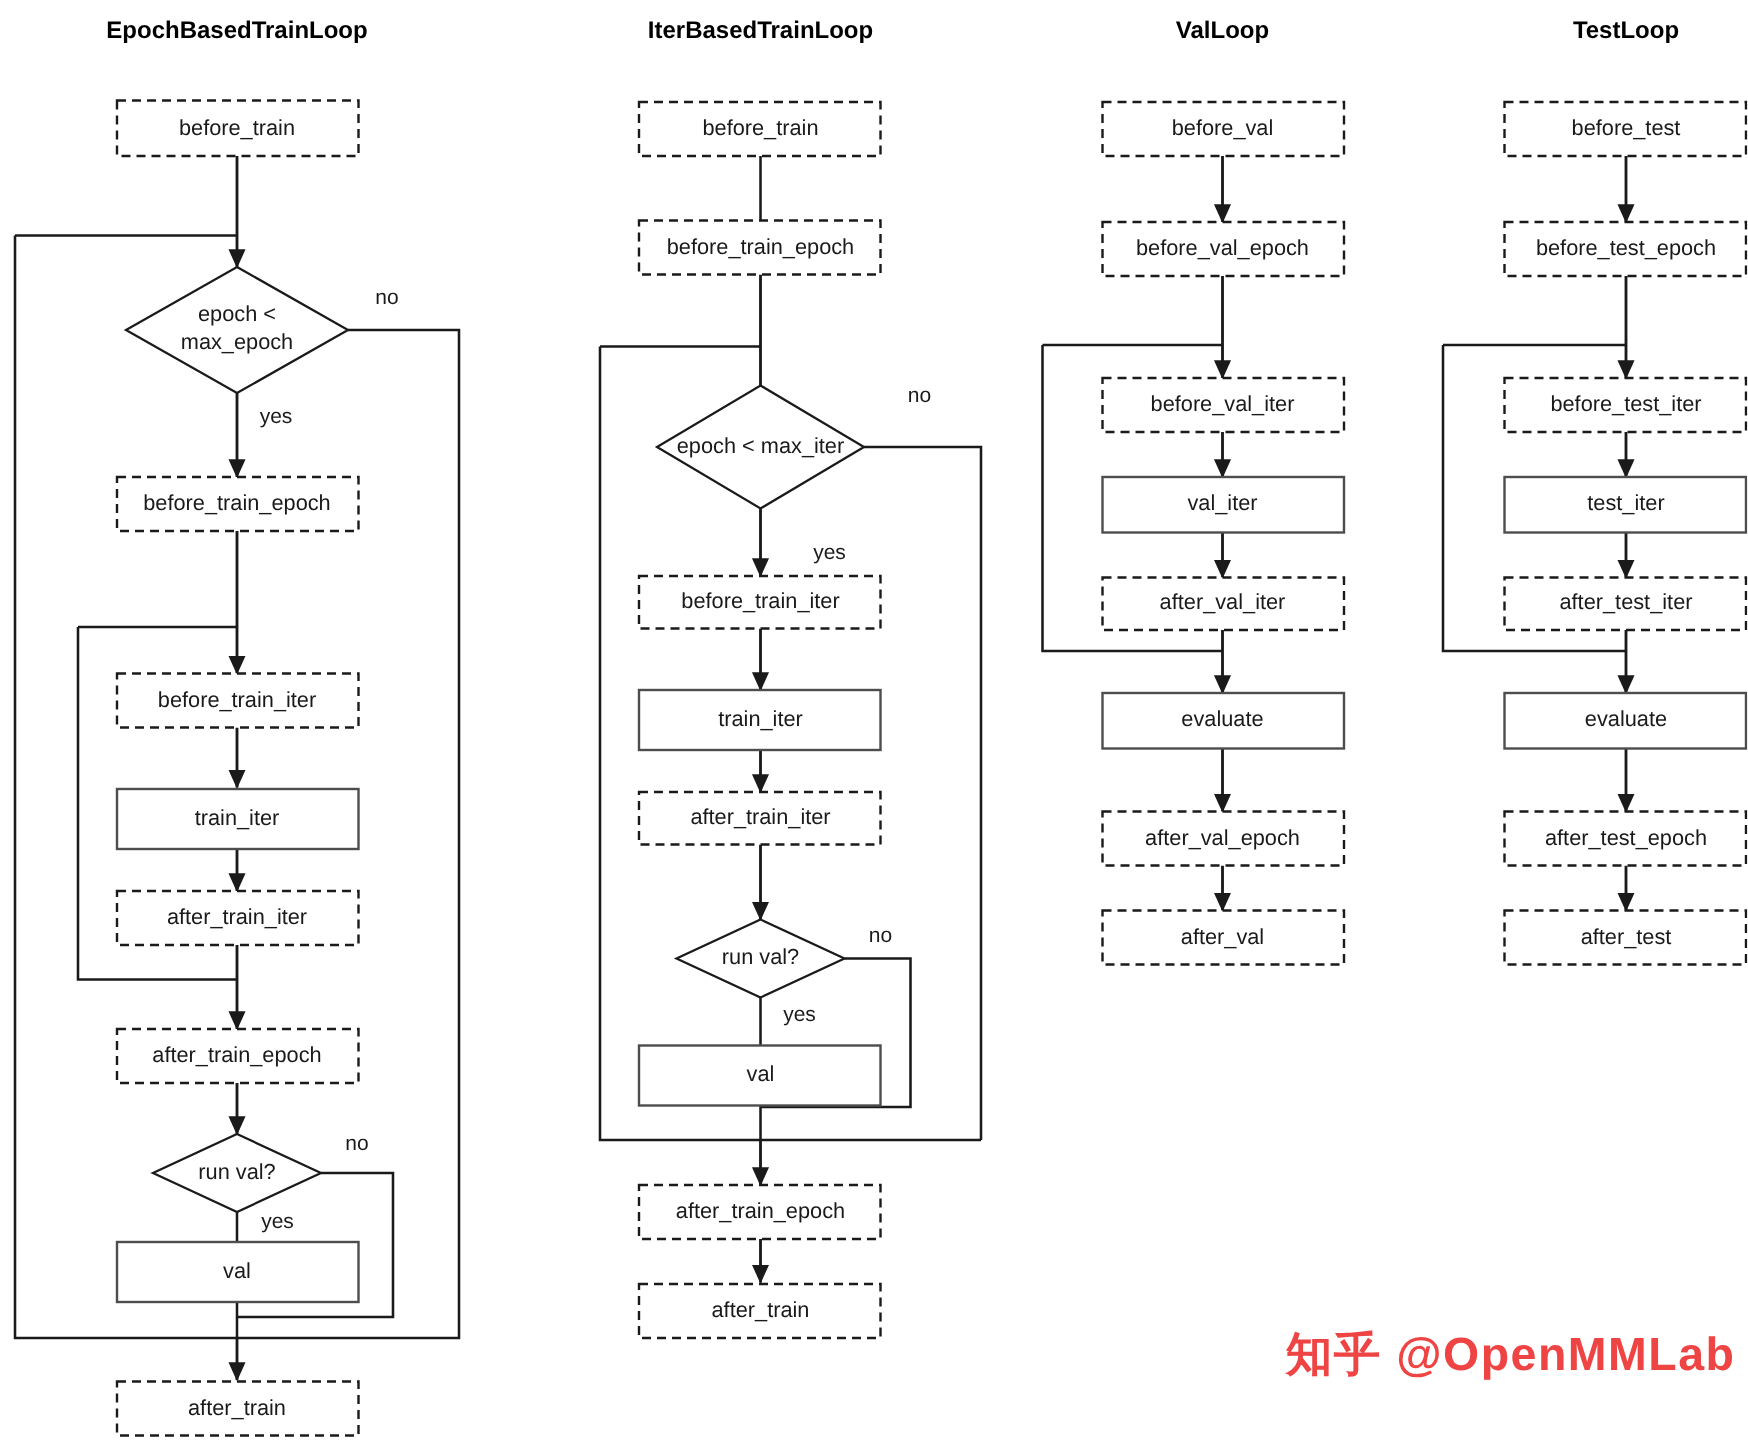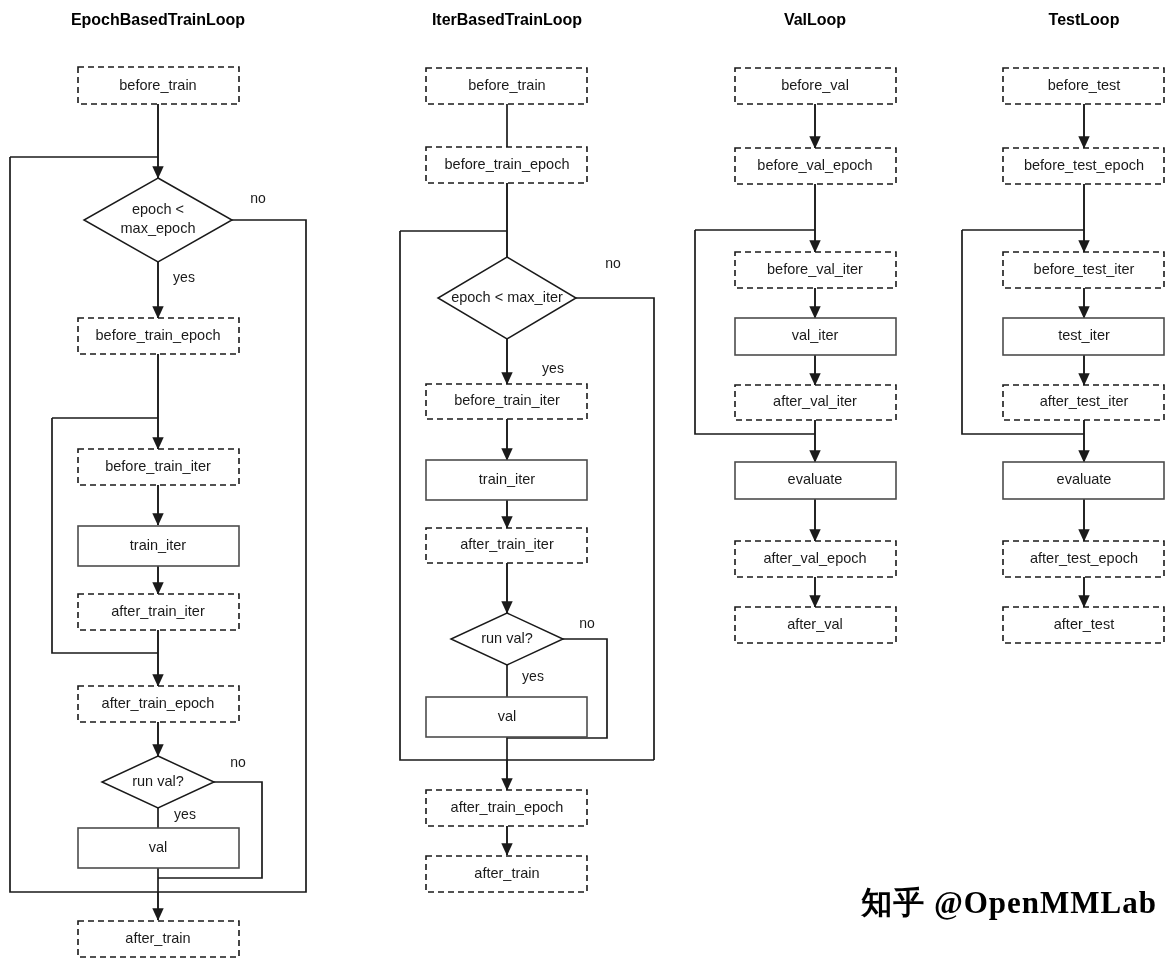--- a/index.html
+++ b/index.html
@@ -65,24 +65,24 @@
   }
   .link-plain {
     fill: none;
     stroke: #1a1a1a;
     stroke-width: 1.7;
   }
   .watermark {
     position: absolute;
     right: 8px;
     bottom: 36px;
-    font-family: Liberation Serif, serif;
+    font-family: Liberation Sans, sans-serif;
     font-size: 31px;
     font-weight: bold;
-    color: #000000;
+    color: #ef4444;
     letter-spacing: 1px;
     white-space: nowrap;
     user-select: none;
   }
 </style>
 </head>
 <body>
 
 <div id="flow-root">
 <svg width="1165" height="960" viewBox="0 0 1165 960" xmlns="http://www.w3.org/2000/svg">

